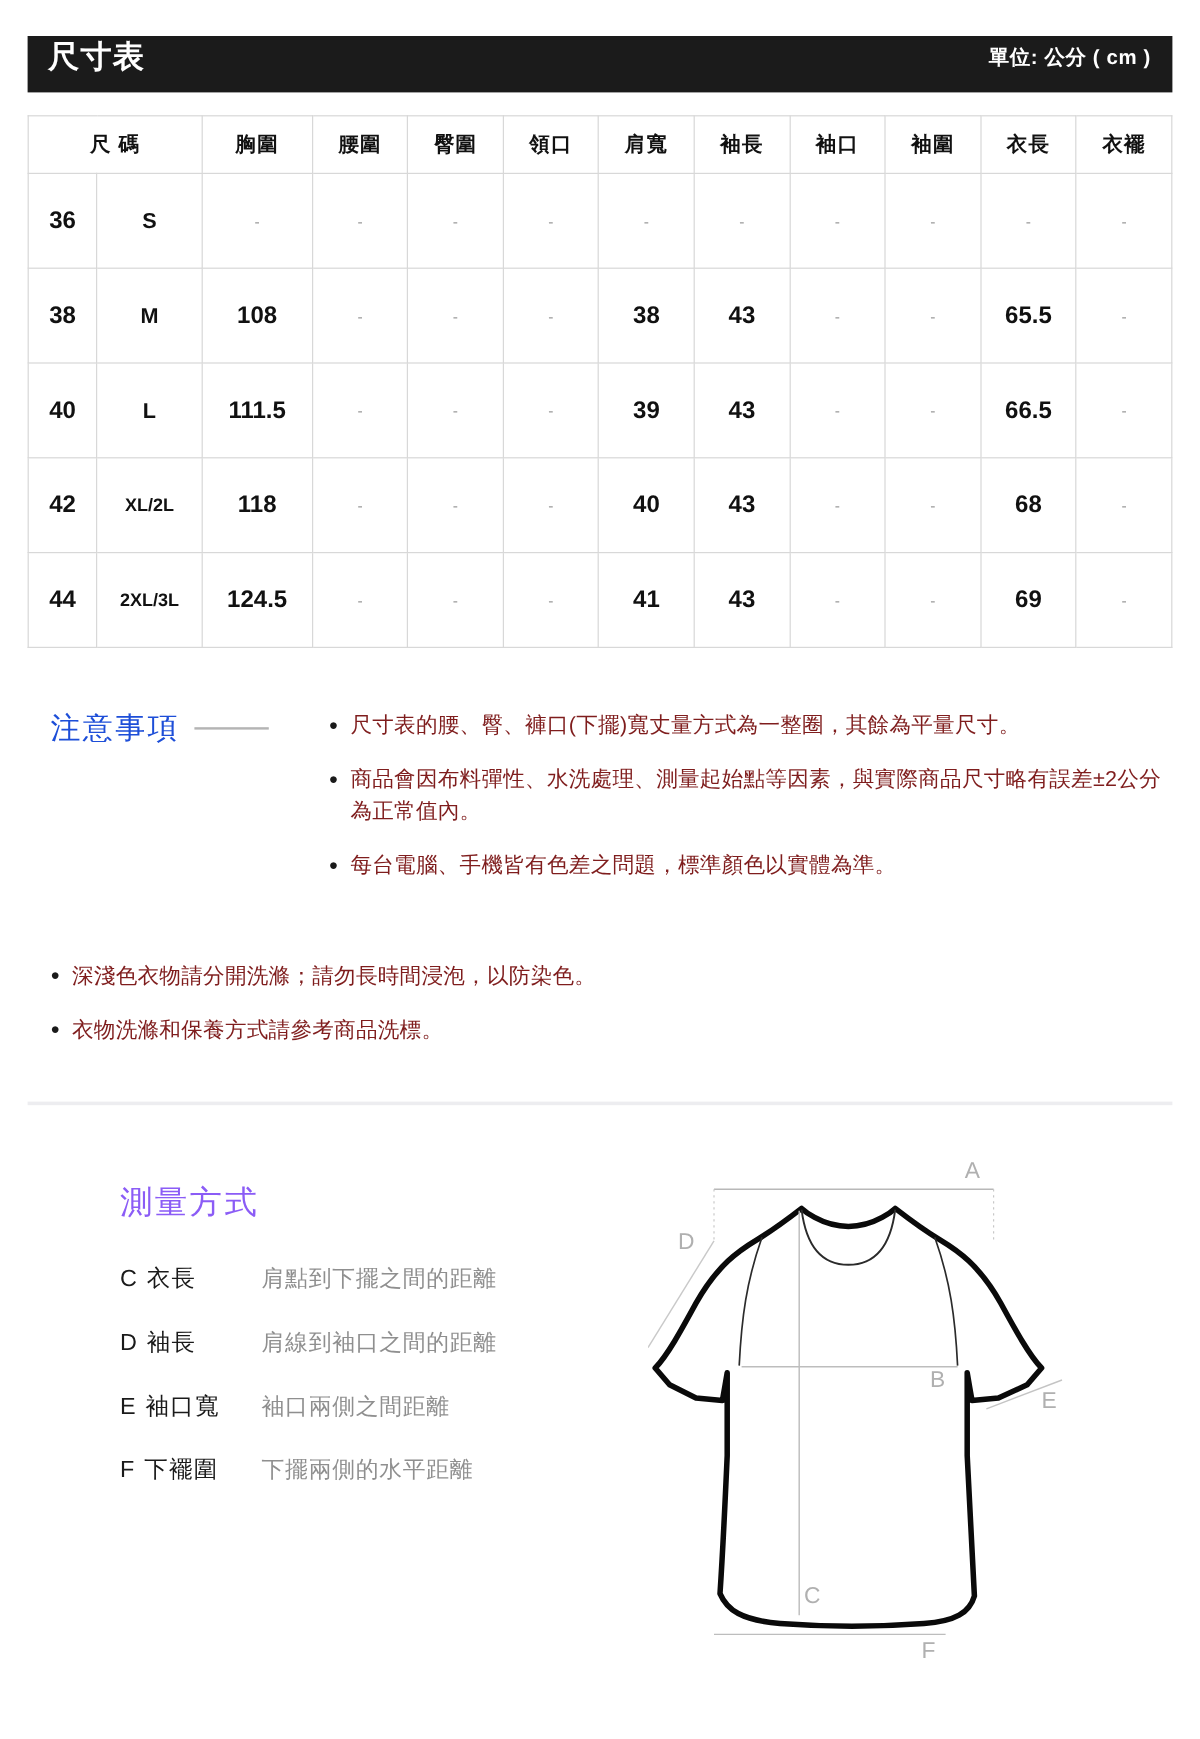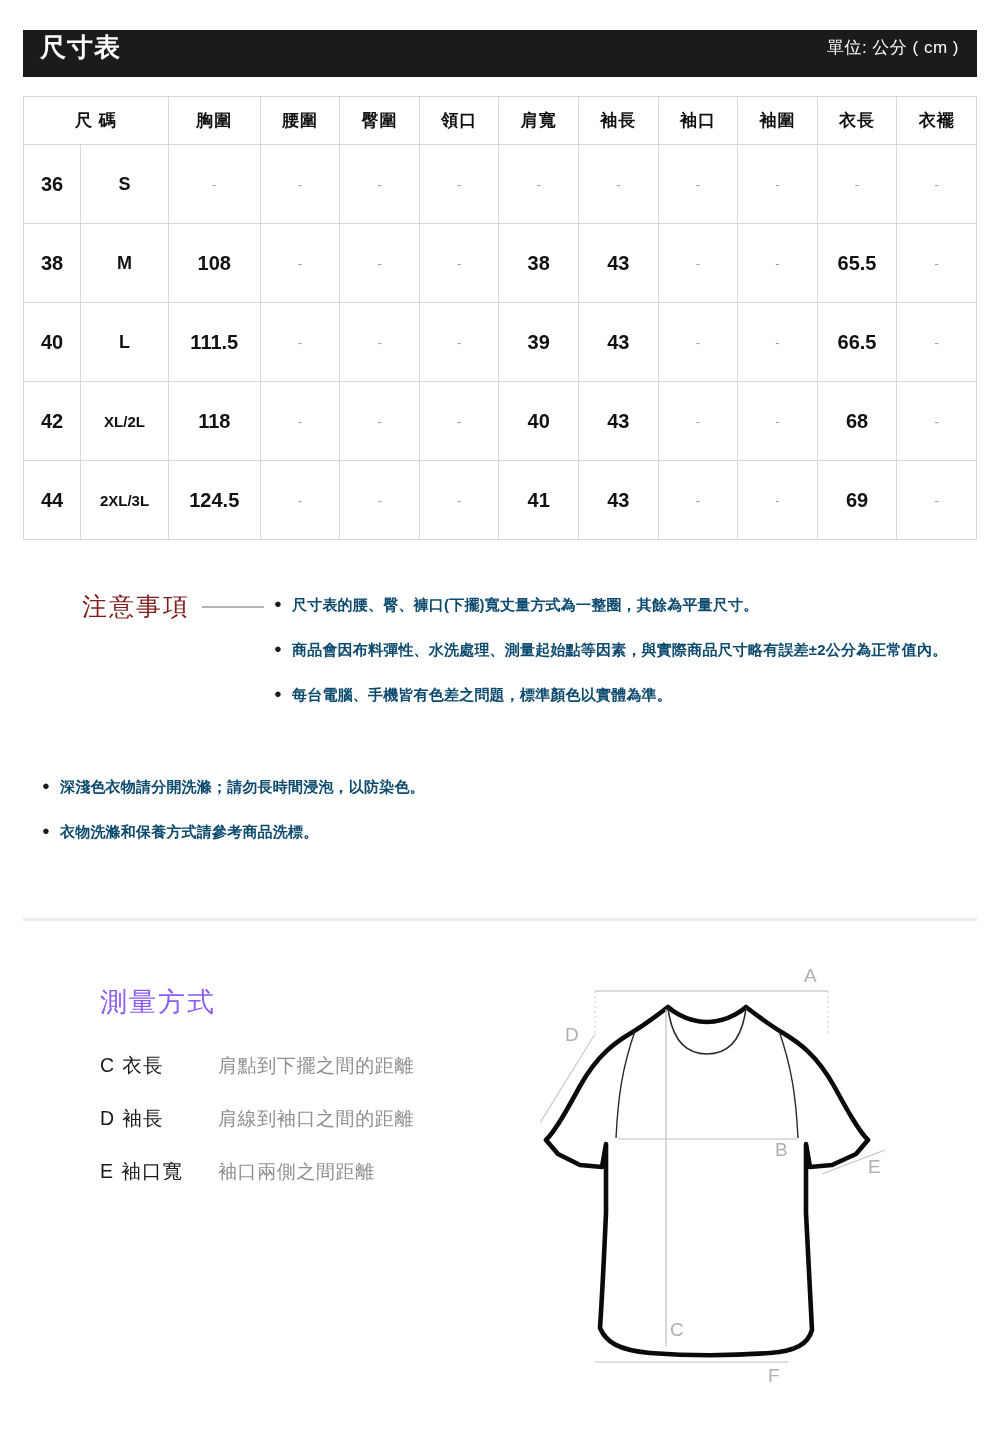--- a/index.html
+++ b/index.html
@@ -32,21 +32,21 @@
   .titlebar .tb-title {
     color: #ffffff;
     font-size: 26px;
     font-weight: 700;
     letter-spacing: 1px;
     line-height: 1;
   }
   .titlebar .tb-unit {
     color: #ffffff;
     font-size: 17px;
-    font-weight: 400;
+    font-weight: 700;
     letter-spacing: 0.5px;
     line-height: 1;
   }
 
   
   .sizetable {
     position: absolute;
     left: 23px; top: 96px;
     width: 954px;
     border-collapse: collapse;
@@ -101,24 +101,23 @@
   .note-label-wrap {
     width: 232px;
     flex: 0 0 232px;
     display: flex;
     align-items: center;
     padding-top: 2px;
   }
   .note-label {
     font-size: 25px;
     font-weight: 400;
-    color: #7f1d1d;
+    color: #1d4ed8;
     letter-spacing: 2px;
     white-space: nowrap;
-    margin-left: 40px;
   }
   .note-dash {
     display: inline-block;
     width: 62px;
     height: 2px;
     background: #b4b4b4;
     margin-left: 12px;
     flex: 0 0 62px;
   }
   .note-items { flex: 1 1 auto; padding-top: 3px; }
@@ -127,26 +126,25 @@
     align-items: flex-start;
     margin-bottom: 18px;
   }
   .note-bullet {
     flex: 0 0 18px;
     font-size: 13px;
     line-height: 26px;
     color: #1a1a1a;
   }
   .note-text {
-    font-size: 15px;
+    font-size: 18px;
     line-height: 27px;
-    color: #0c4a6e;
+    color: #7f1d1d;
     letter-spacing: 0.2px;
     max-width: 710px;
-    font-weight: bold;
   }
   #wash-group { margin-top: 44px; }
 
   
   .divider {
     position: absolute;
     left: 23px; top: 918px;
     width: 954px; height: 3px;
     background: #ededf0;
   }
@@ -363,20 +361,24 @@
           <span class="m-desc">肩點到下擺之間的距離</span>
         </div>
         <div class="measure-row">
           <span class="m-key"><span class="m-letter">D</span><span>袖長</span></span>
           <span class="m-desc">肩線到袖口之間的距離</span>
         </div>
         <div class="measure-row">
           <span class="m-key"><span class="m-letter">E</span><span>袖口寬</span></span>
           <span class="m-desc">袖口兩側之間距離</span>
         </div>
+        <div class="measure-row">
+          <span class="m-key"><span class="m-letter">F</span><span>下襬圍</span></span>
+          <span class="m-desc">下擺兩側的水平距離</span>
+        </div>
       </div>
 
     <svg class="tee-svg" width="460" height="470" viewBox="0 0 460 470">
 
       <line x1="55" y1="33" x2="288" y2="33" stroke="#b8b8b8" stroke-width="1.2"></line>
       <line x1="55" y1="33" x2="55" y2="76" stroke="#c8c8c8" stroke-width="1" stroke-dasharray="2,3"></line>
       <line x1="288" y1="33" x2="288" y2="76" stroke="#c8c8c8" stroke-width="1" stroke-dasharray="2,3"></line>
       <text class="dim-label" x="264" y="24">A</text>
 
       <line x1="0" y1="165" x2="55" y2="76" stroke="#c9c9c9" stroke-width="1.2"></line>

